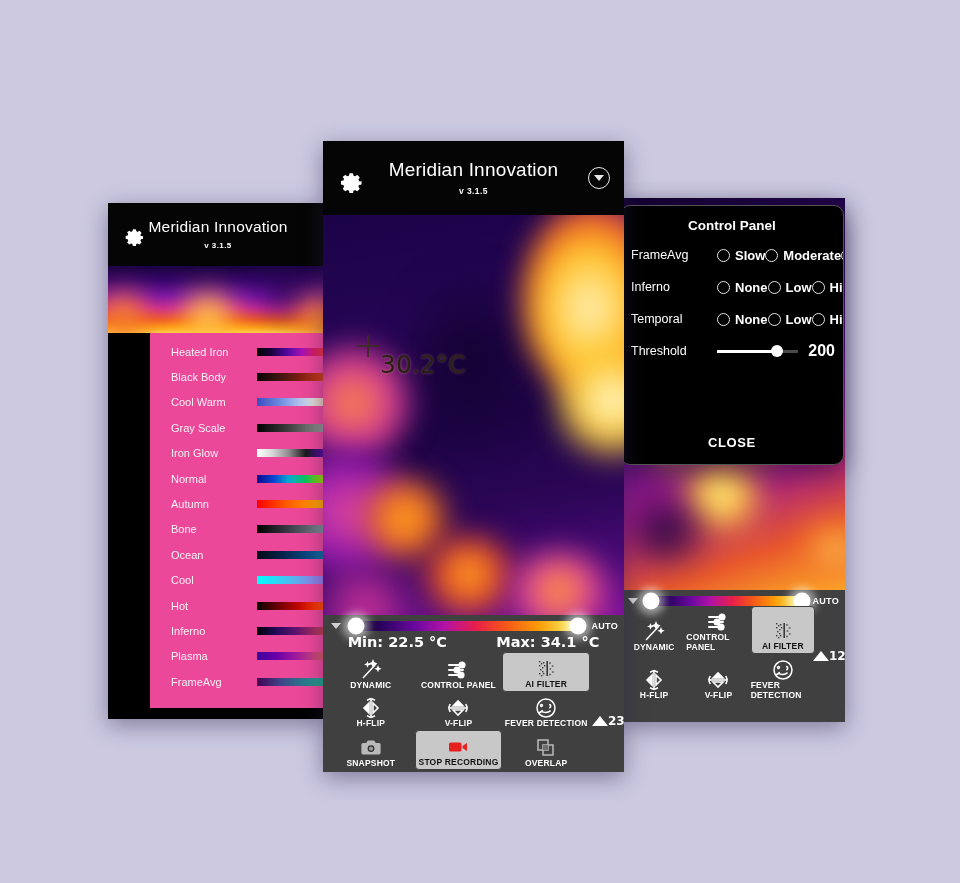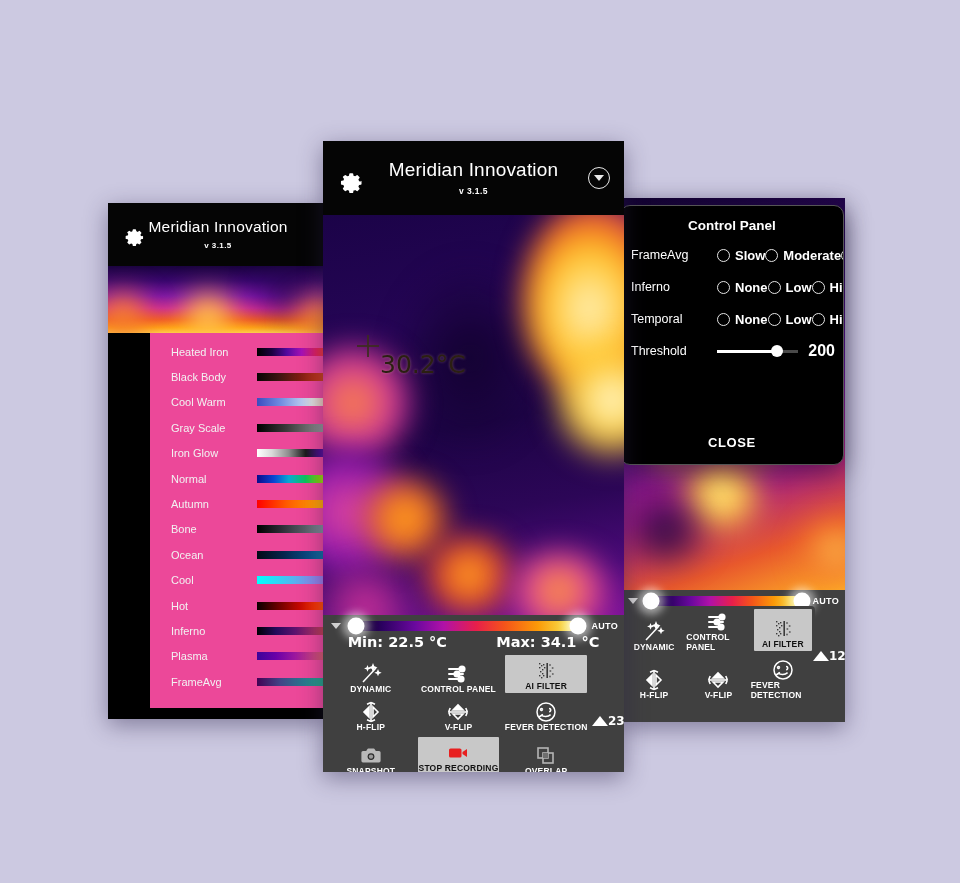--- a/index.html
+++ b/index.html
@@ -70,21 +70,21 @@
           box-shadow: 0 0 9px 5px rgba(255,255,255,.55); }
   .auto-lbl { color: #fff; font-size: 9px; font-weight: 700; flex: 0 0 auto; letter-spacing: .3px; }
 
   .minmax { display: flex; justify-content: space-around; color: #fff;
             font-size: 14.5px; font-weight: 700; padding: 3px 0 2px;
             font-family: "DejaVu Sans", sans-serif; }
 
   .btn-grid { display: grid; grid-template-columns: 1fr 1fr 1fr; position: relative; }
   .gbtn { display: flex; flex-direction: column; align-items: center; justify-content: flex-end;
           padding: 3px 0 2px; position: relative; }
-  .gbtn.highlight { background: #c8c8c8; border-radius: 4px; border: 3px solid #404040; }
+  .gbtn.highlight { background: #c8c8c8; border-radius: 4px; border: 1px solid #404040; }
   .gico { height: 26px; display: flex; align-items: center; justify-content: center; }
   .glabel { color: #fff; font-size: 8.5px; font-weight: 700; letter-spacing: .2px; margin-top: -3px; }
   .gbtn.highlight .glabel { color: #111; }
 
   .side-rail { position: absolute; right: 2px; top: 0; bottom: 0; width: 30px;
                display: flex; align-items: center;
                justify-content: space-around; }
   .rail-up, .rail-down { width: 0; height: 0; }
   .rail-up { border-left: 8px solid transparent; border-right: 8px solid transparent; border-bottom: 10px solid #fff; }
   .rail-down { border-left: 8px solid transparent; border-right: 8px solid transparent; border-top: 10px solid #fff; }

